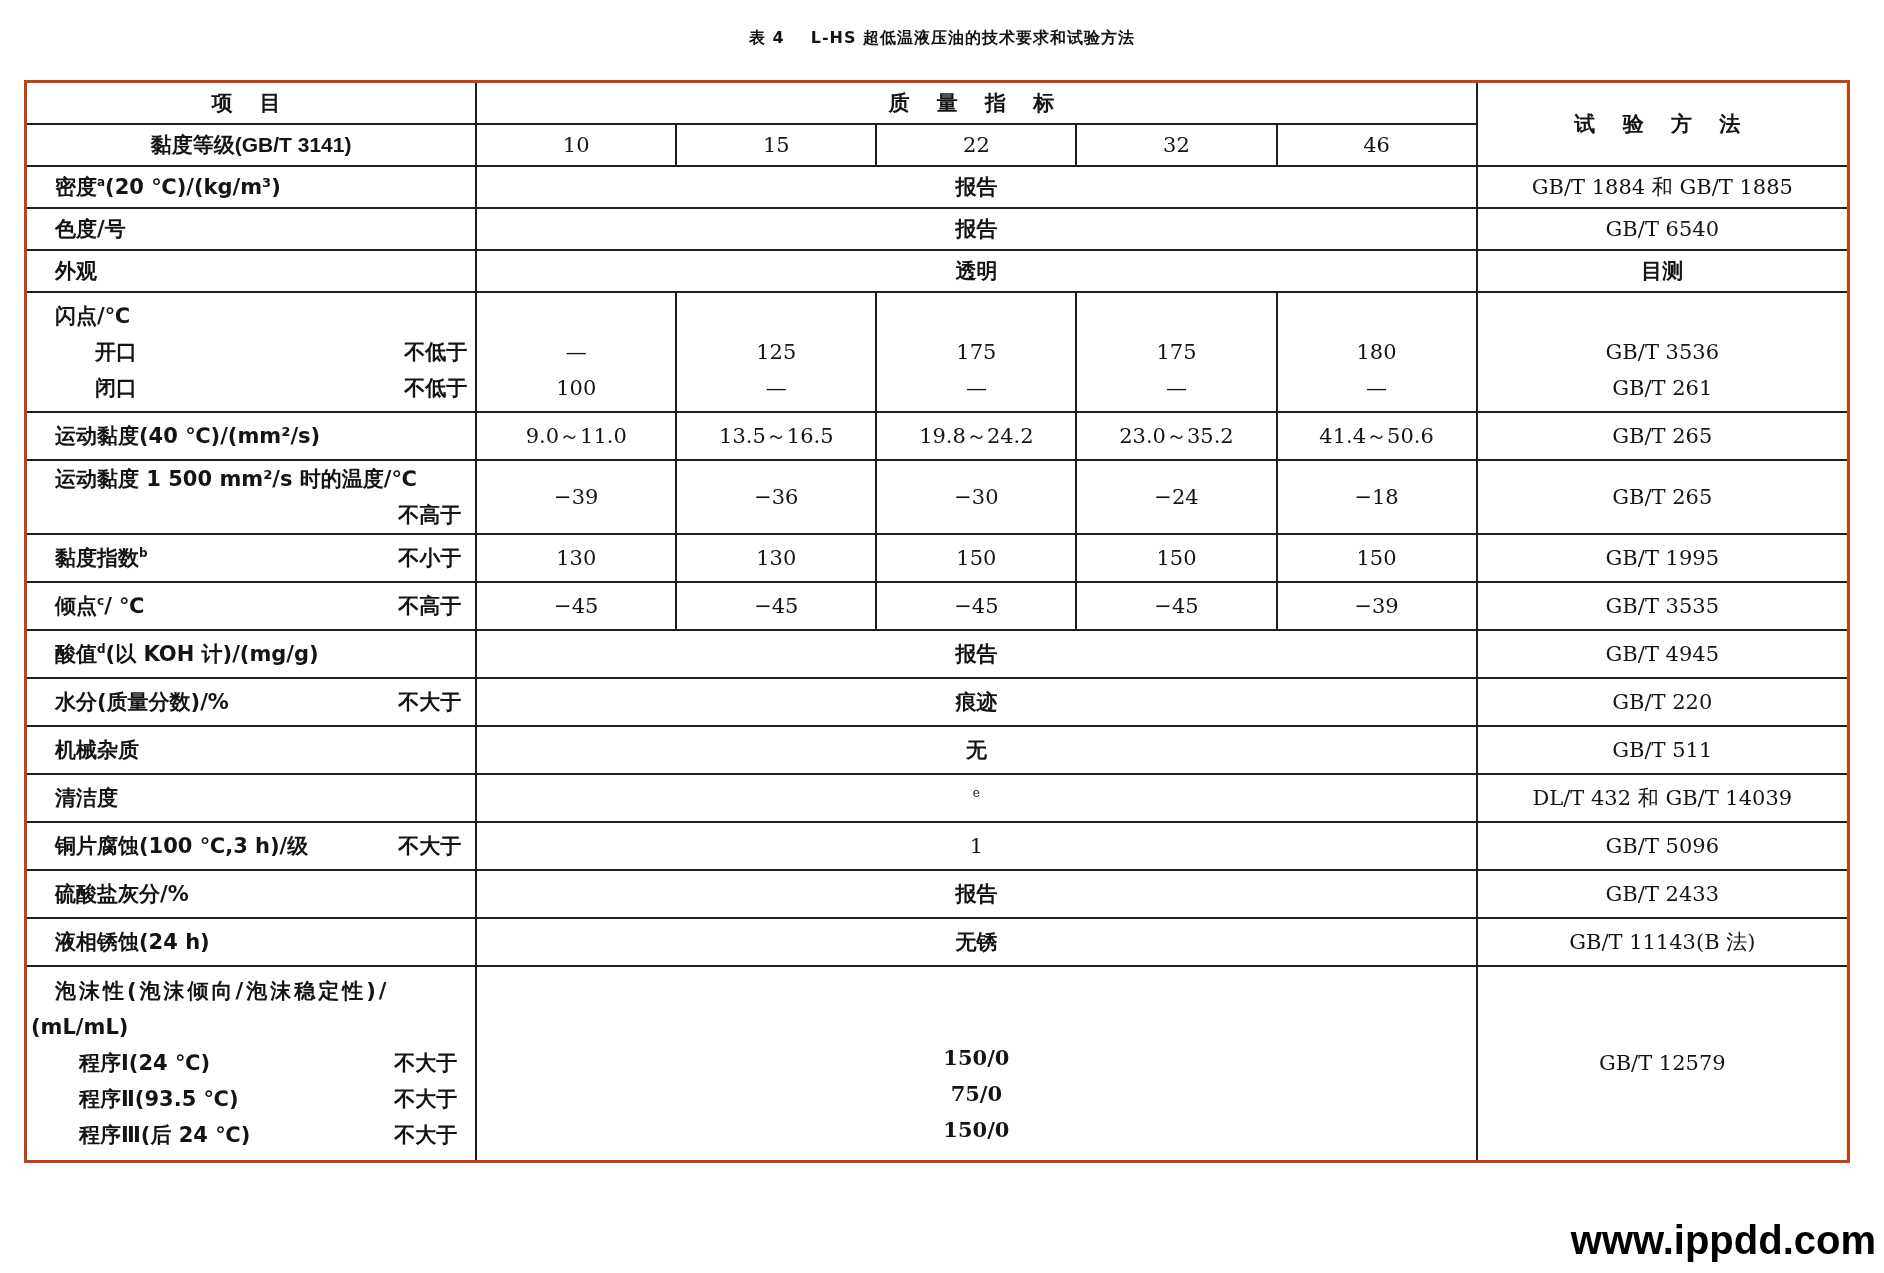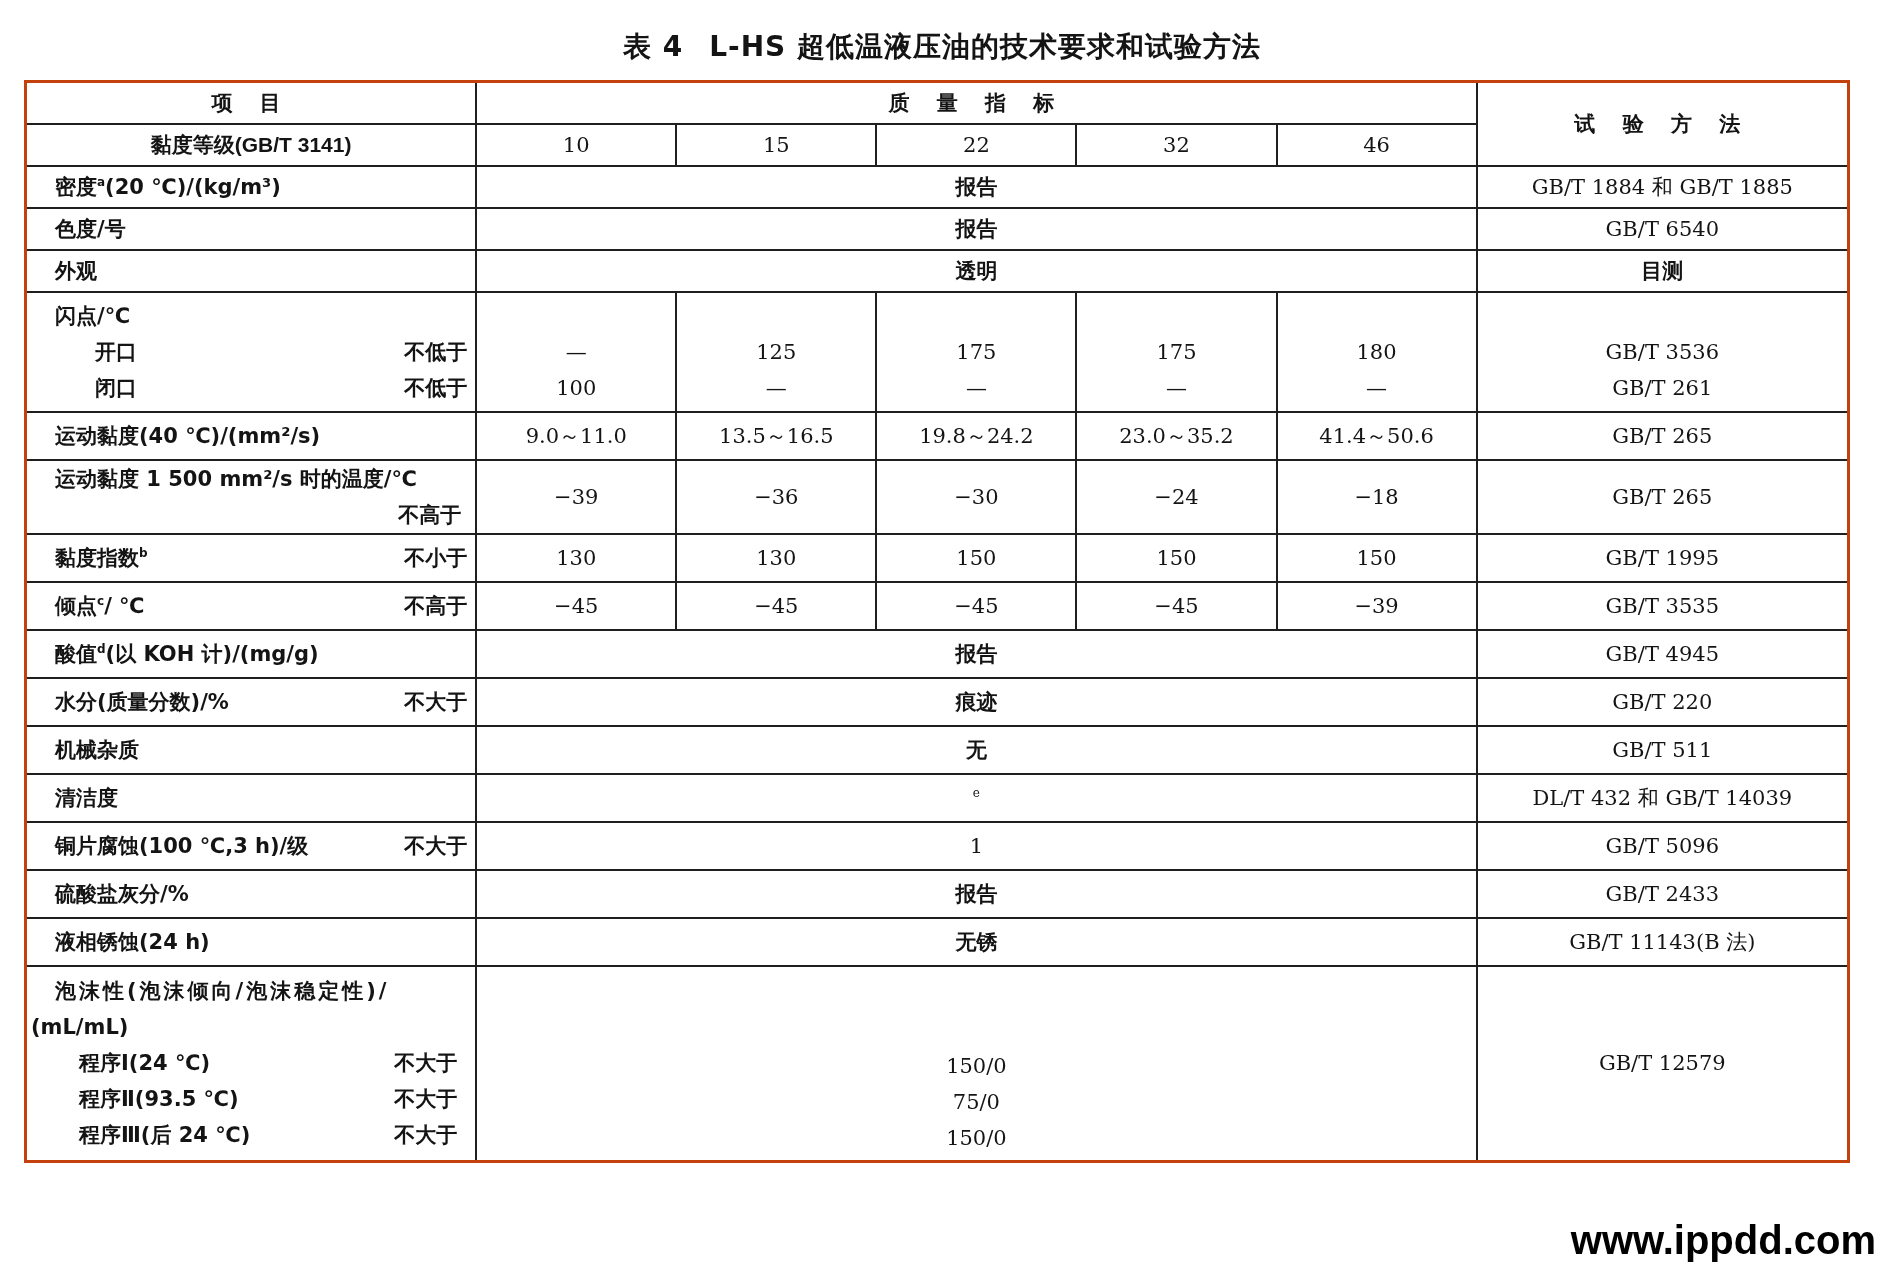--- a/index.html
+++ b/index.html
@@ -1,30 +1,30 @@
 <!DOCTYPE html>
 <html><head>
 <meta charset="utf-8">
 <style>
   html, body { margin: 0; padding: 0; background: #ffffff; }
   body { width: 1884px; height: 1273px; position: relative; overflow: hidden;
          font-family: "DejaVu Serif", "Liberation Serif", serif; color: #141414; }
   .title { position: absolute; top: 28px; left: 0; width: 1884px; text-align: center;
-           font-family: "DejaVu Sans", sans-serif; font-weight: bold; font-size: 28px; letter-spacing: 1px; }
+           font-family: "DejaVu Sans", sans-serif; font-weight: bold; font-size: 16px; letter-spacing: 1px; }
   .title .num { margin-right: 26px; }
   table.spec { position: absolute; left: 24px; top: 80px; width: 1826px; border-collapse: collapse;
                table-layout: fixed; border: 3px solid #c2410c; }
   table.spec td { border: 2px solid #1f1f1f; font-size: 21px; padding: 0 8px; vertical-align: middle; }
   .col-item { width: 446px; }
   .col-g { width: 198px; }
   .col-m { width: 368px; }
   .hdr { text-align: center; font-family: "DejaVu Sans", sans-serif; font-weight: bold; font-size: 21px; letter-spacing: 10px; }
   .hdr-plain { text-align: center; }
   .item { font-family: "DejaVu Sans", sans-serif; font-weight: bold; font-size: 21px; position: relative; padding-left: 28px !important; margin-top: 24px; }
-  .item .qual { position: absolute; right: 8px; font-weight: bold; }
+  .item .qual { position: absolute; right: 14px; font-weight: bold; }
   .item .line { display: block; line-height: 36px; }
   .item .sub { padding-left: 40px; }
   .item .qline { display: flex; justify-content: space-between; line-height: 36px; }
   .center { text-align: center; }
   .cn { font-family: Liberation Sans, sans-serif; font-weight: bold; }
   .stack span { display: block; line-height: 36px; }
   sup { font-size: 12px; }
   .watermark { position: absolute; right: 8px; bottom: 10px; font-family: "Liberation Sans", sans-serif;
                font-weight: bold; font-size: 40px; color: #000000; }
   .h42 { height: 42px; } .h48 { height: 48px; } .h120 { height: 120px; } .h72 { height: 74px; }
@@ -212,21 +212,21 @@
           </span>
       <span class="qline" style="padding-left:48px;padding-right:10px;">
             <span>程序Ⅱ(93.5 ℃)</span>
             <span>不大于</span>
           </span>
       <span class="qline" style="padding-left:48px;padding-right:10px;">
             <span>程序Ⅲ(后 24 ℃)</span>
             <span>不大于</span>
           </span>
     </td>
-    <td class="center stack" colspan="5" style="vertical-align:bottom;padding-bottom:4px;">
+    <td class="center stack" colspan="5" style="vertical-align:bottom;padding-bottom:12px;font-weight:bold;">
       <span>150/0</span>
       <span>75/0</span>
       <span>150/0</span>
     </td>
     <td class="center">GB/T 12579</td>
   </tr>
 </tbody>
   </table>
 
 <div class="watermark">www.ippdd.com</div>

